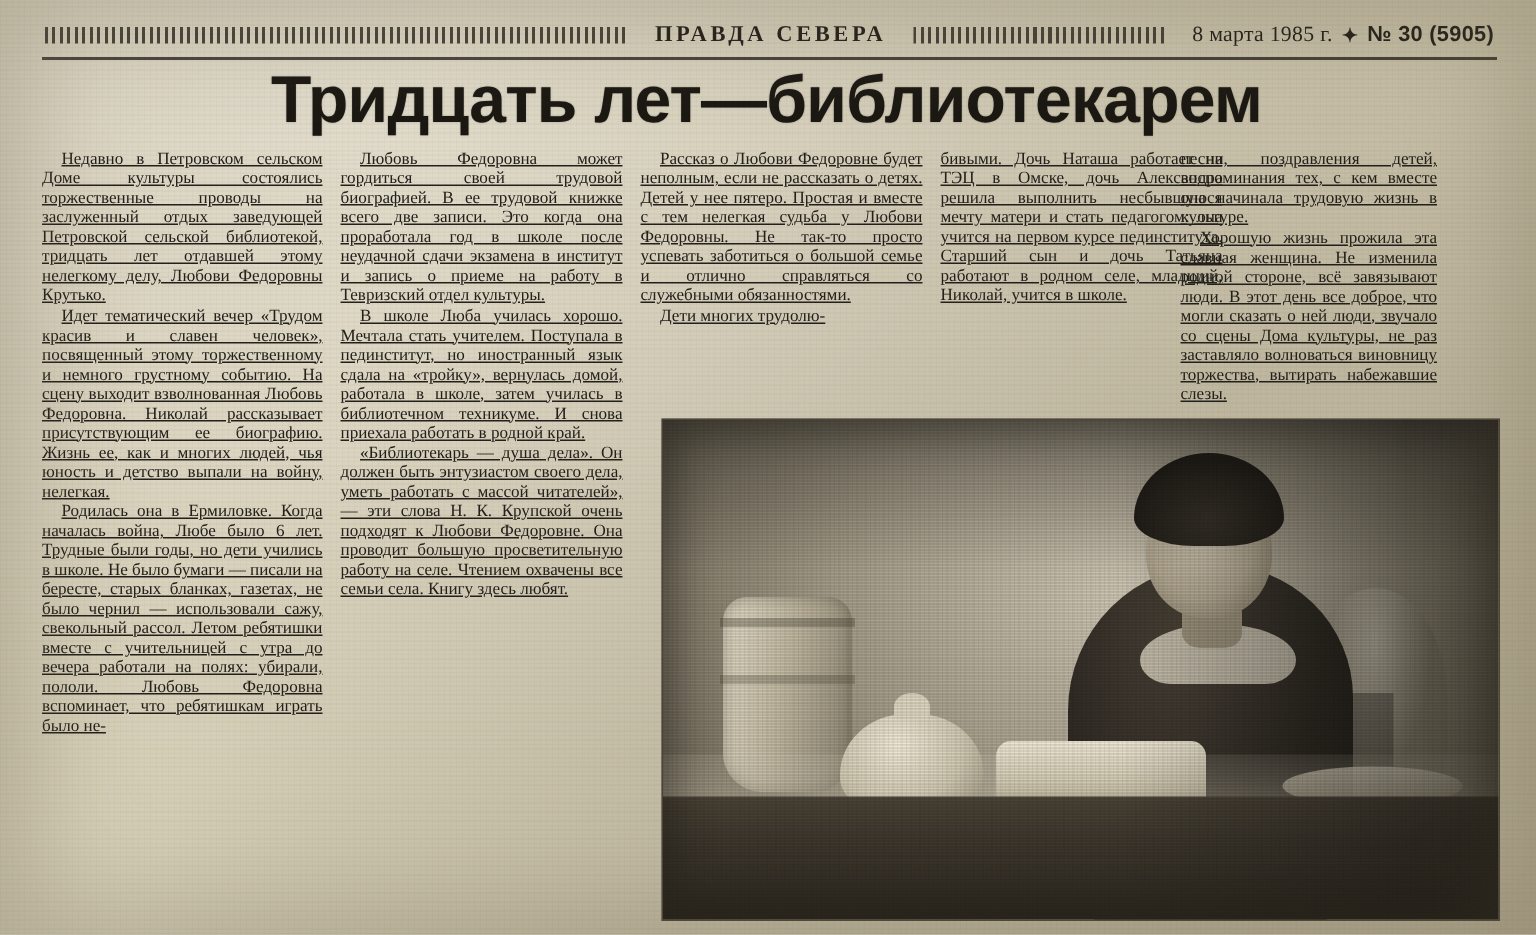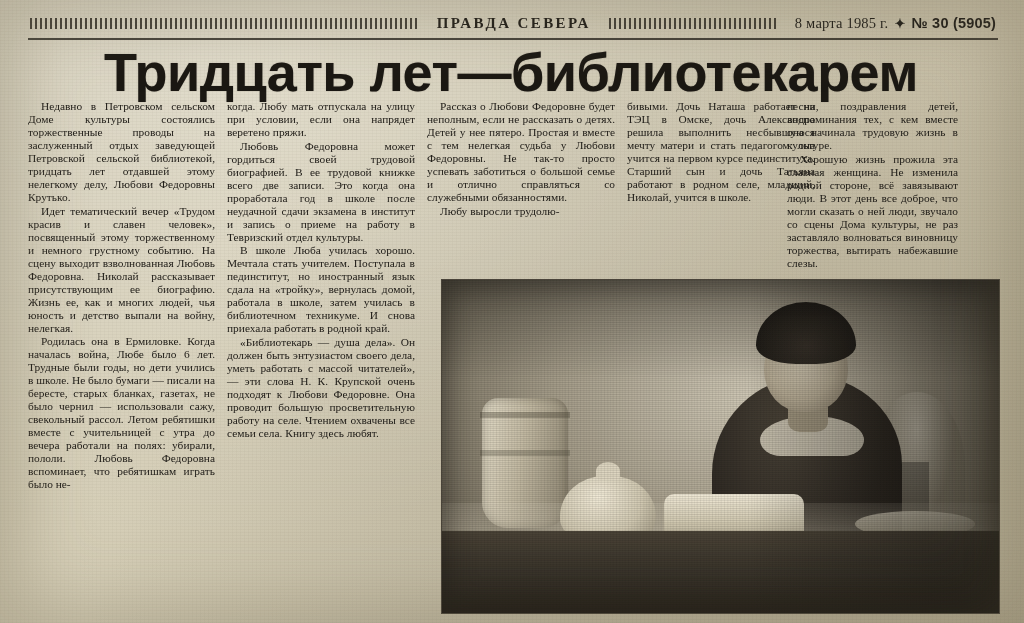--- a/index.html
+++ b/index.html
@@ -91,21 +91,21 @@
 
   
   .headline {
     position: absolute;
     left: 46px;
     top: 43px;
     width: 930px;
     text-align: center;
     font-family: "Liberation Sans", sans-serif;
     font-weight: 700;
-    font-size: 54px;
+    font-size: 44px;
     letter-spacing: -0.5px;
     line-height: 1.08;
     color: #1b1813;
     text-shadow: 0 0 1px rgba(40,36,28,0.45);
   }
 
   
   #body {
     position: absolute;
     left: 28px;
@@ -116,21 +116,21 @@
   .col {
     position: absolute;
     top: 0;
     font-size: 11.4px;
     line-height: 13.0px;
     text-align: justify;
     text-justify: inter-word;
     hyphens: auto;
     color: #23201b;
   }
-  .col p { margin: 0 0 0.5px 0; }
+  .col p { margin: 0 0 0.5px 0; text-decoration: underline; }
   .col p.ind { text-indent: 13px; }
   .col p.lead { text-indent: 13px; }
 
   #col1 { left: 0px;   width: 187px; }
   #col2 { left: 199px; width: 188px; }
   #col3 { left: 399px; width: 188px; }
   #col4 { left: 599px; width: 188px; }
   #col5 { left: 759px; width: 171px; }
 
   .signature {
@@ -319,29 +319,28 @@
 
   <div id="body">
 
     <div class="col" id="col1">
       <p class="lead ind">Недавно в Петровском сельском Доме культуры состоялись торжественные проводы на заслуженный отдых заведующей Петровской сельской библиотекой, тридцать лет отдавшей этому нелегкому делу, Любови Федоровны Крутько.</p>
       <p class="ind">Идет тематический вечер «Трудом красив и славен человек», посвященный этому торжественному и немного грустному событию. На сцену выходит взволнованная Любовь Федоровна. Николай рассказывает присутствующим ее биографию. Жизнь ее, как и многих людей, чья юность и детство выпали на войну, нелегкая.</p>
       <p class="ind">Родилась она в Ермиловке. Когда началась война, Любе было 6 лет. Трудные были годы, но дети учились в школе. Не было бумаги — писали на бересте, старых бланках, газетах, не было чернил — использовали сажу, свекольный рассол. Летом ребятишки вместе с учительницей с утра до вечера работали на полях: убирали, пололи. Любовь Федоровна вспоминает, что ребятишкам играть было не-</p>
     </div>
 
     <div class="col" id="col2">
-      <p>когда. Любу мать отпускала на улицу при условии, если она напрядет веретено пряжи.</p>
       <p class="ind">Любовь Федоровна может гордиться своей трудовой биографией. В ее трудовой книжке всего две записи. Это когда она проработала год в школе после неудачной сдачи экзамена в институт и запись о приеме на работу в Тевризский отдел культуры.</p>
       <p class="ind">В школе Люба училась хорошо. Мечтала стать учителем. Поступала в пединститут, но иностранный язык сдала на «тройку», вернулась домой, работала в школе, затем училась в библиотечном техникуме. И снова приехала работать в родной край.</p>
       <p class="ind">«Библиотекарь — душа дела». Он должен быть энтузиастом своего дела, уметь работать с массой читателей»,— эти слова Н. К. Крупской очень подходят к Любови Федоровне. Она проводит большую просветительную работу на селе. Чтением охвачены все семьи села. Книгу здесь любят.</p>
     </div>
 
     <div class="col" id="col3">
       <p class="ind">Рассказ о Любови Федоровне будет неполным, если не рассказать о детях. Детей у нее пятеро. Простая и вместе с тем нелегкая судьба у Любови Федоровны. Не так-то просто успевать заботиться о большой семье и отлично справляться со служебными обязанностями.</p>
-      <p class="ind">Любу выросли трудолю-</p>
+      <p class="ind">Дети многих трудолю-</p>
     </div>
 
     <div class="col" id="col4">
       <p>бивыми. Дочь Наташа работает на ТЭЦ в Омске, дочь Александра решила выполнить несбывшуюся мечту матери и стать педагогом: она учится на первом курсе пединститута. Старший сын и дочь Татьяна работают в родном селе, младший, Николай, учится в школе.</p>
     </div>
 
     <div class="col" id="col5">
       <p>песни, поздравления детей, воспоминания тех, с кем вместе она начинала трудовую жизнь в культуре.</p>
       <p class="ind">Хорошую жизнь прожила эта славная женщина. Не изменила родной стороне, всё завязывают люди. В этот день все доброе, что могли сказать о ней люди, звучало со сцены Дома культуры, не раз заставляло волноваться виновницу торжества, вытирать набежавшие слезы.</p>
       <div class="signature">Т. ЖУРАВЛЕВА.</div>

